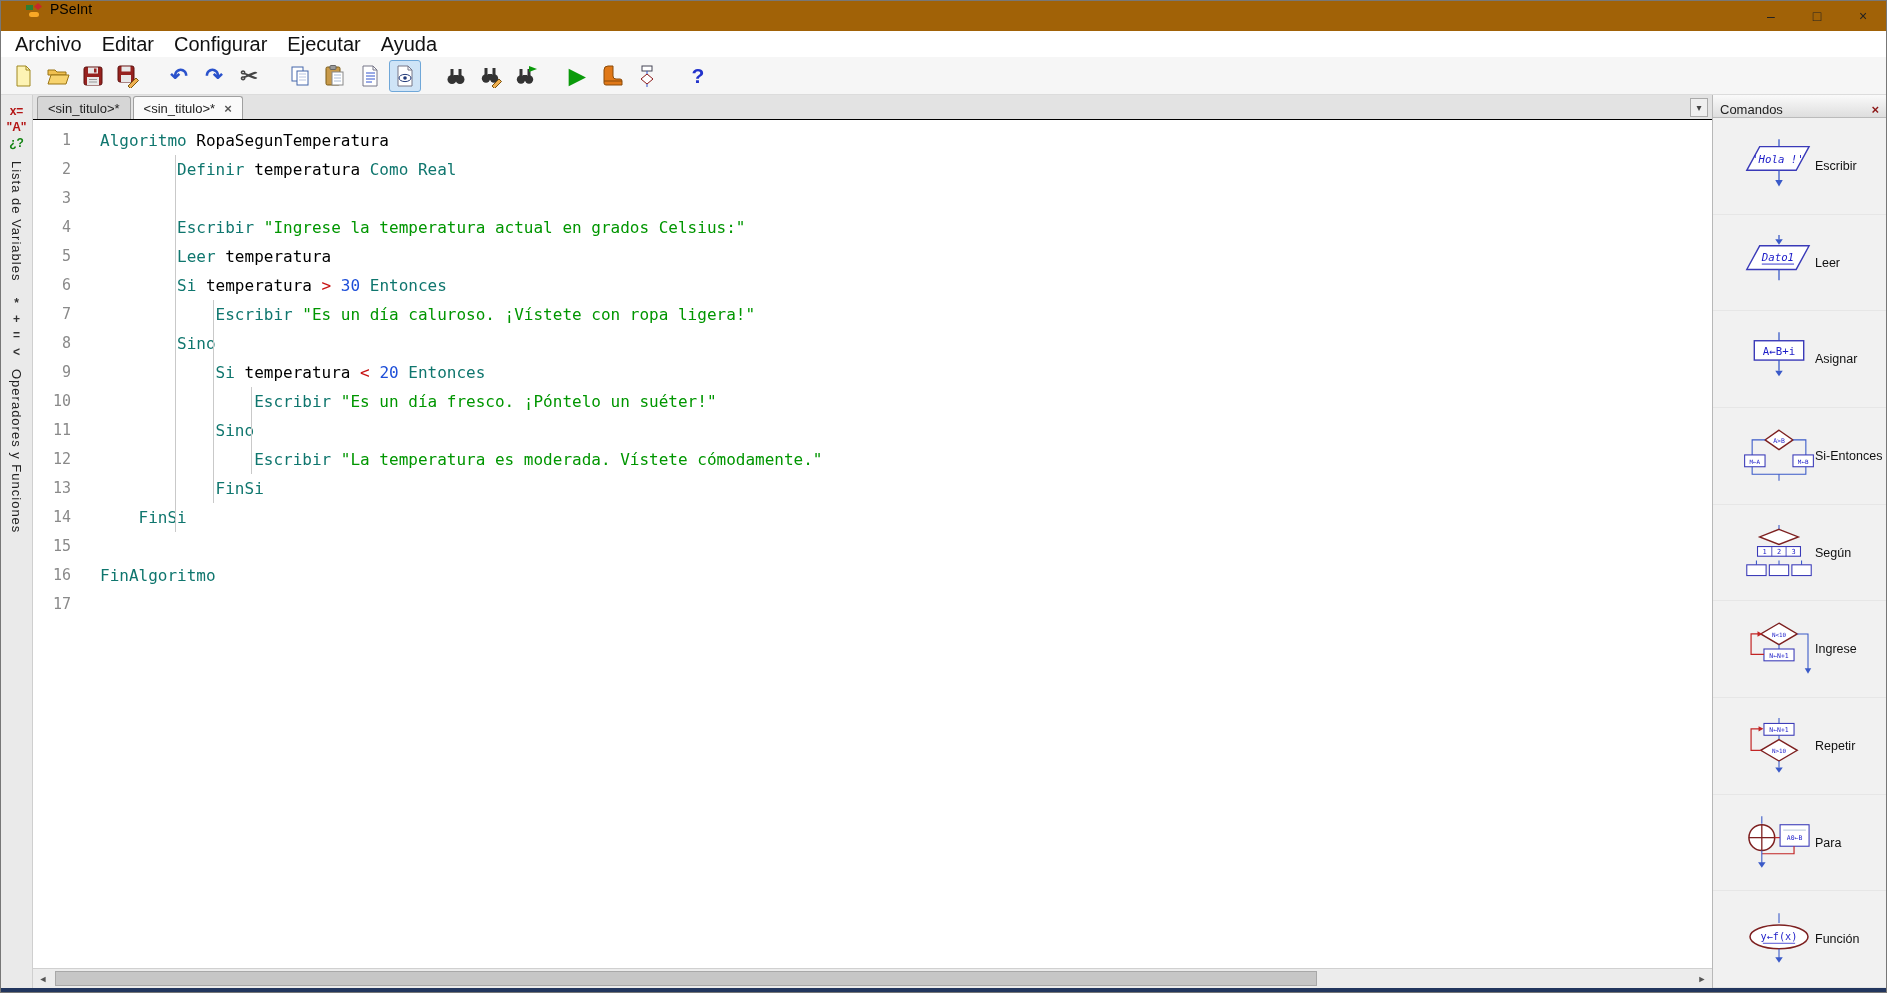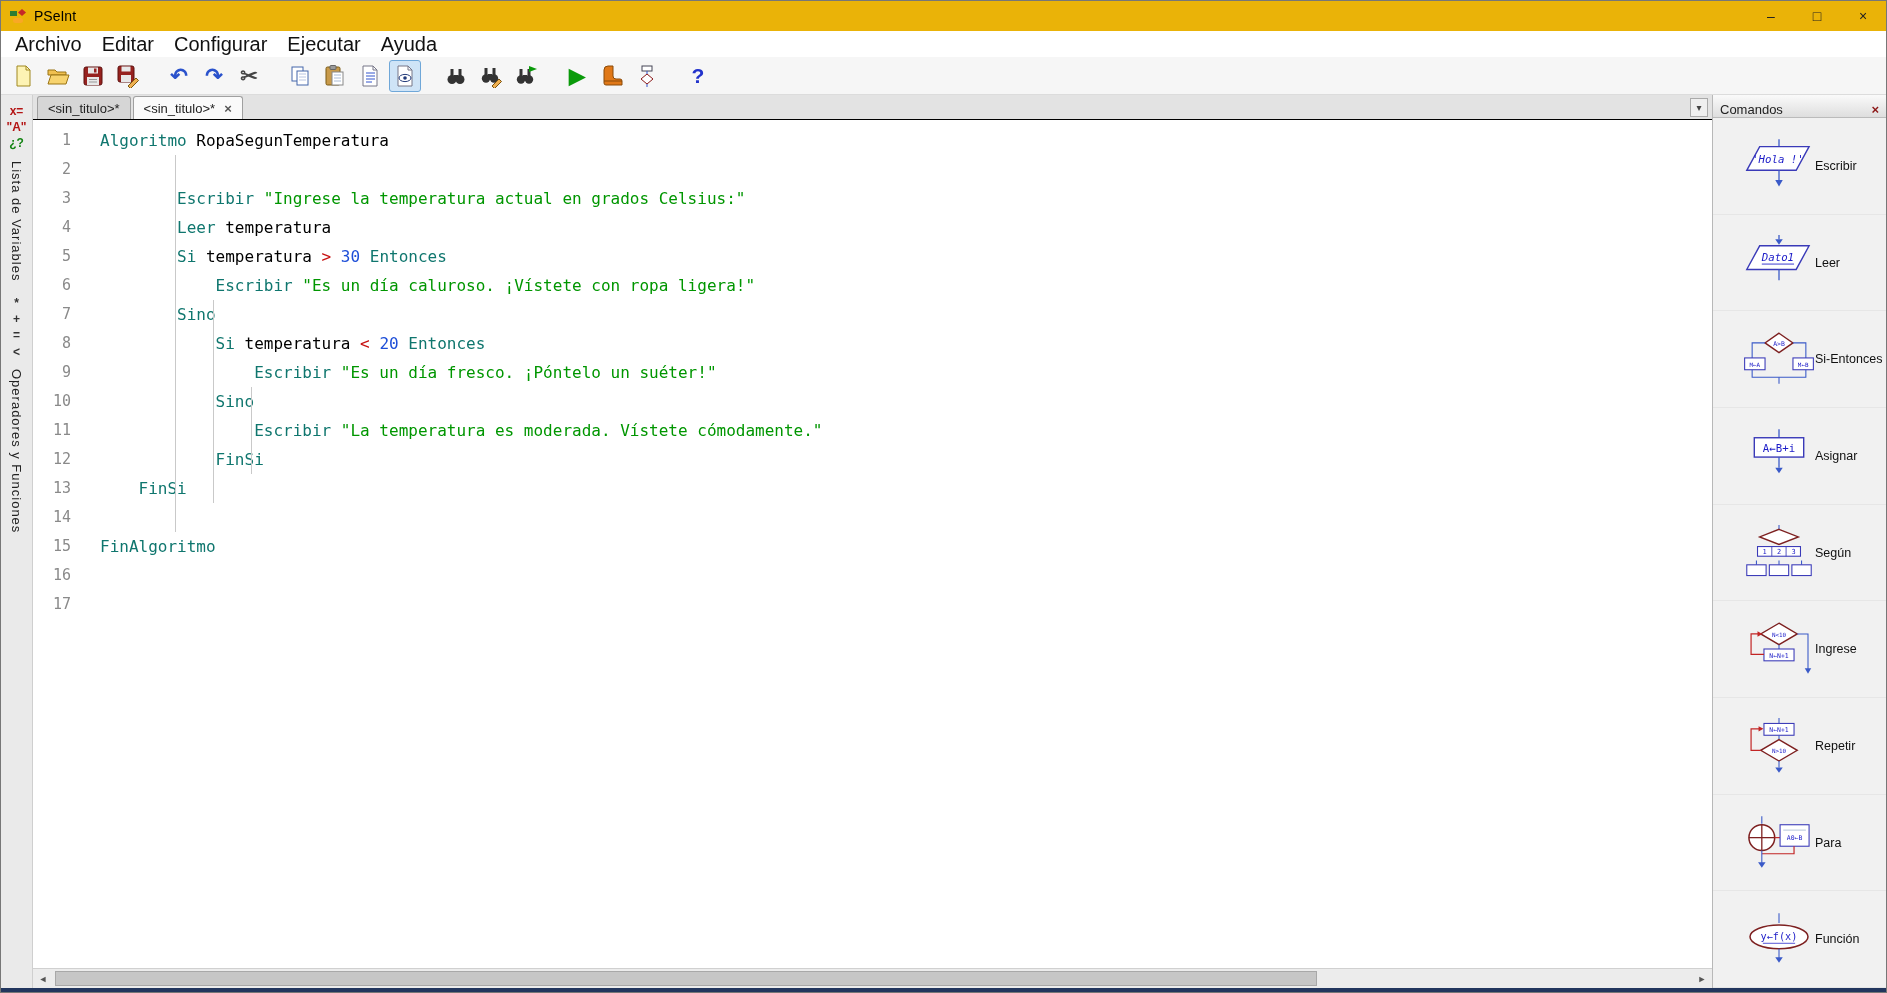--- a/index.html
+++ b/index.html
@@ -1,20 +1,20 @@
 <!DOCTYPE html>
 <html><head>
 <meta charset="utf-8">
 <style>
 *{margin:0;padding:0;box-sizing:border-box}
 html,body{background:#9a9a9a}
 body{font-family:"Liberation Sans",sans-serif}
 .window{width:1887px;height:993px;background:#fff;position:relative;overflow:hidden;display:flex;flex-direction:column;border:1px solid #777}
 
-.titlebar{height:30px;display:flex;align-items:center;padding-left:8px;background:#eab308;flex:0 0 auto}
+.titlebar{height:30px;display:flex;padding-left:24px;background:#a16207;flex:0 0 auto}
 .titlebar .title{font-size:14px;color:#000;margin-left:7px}
 .win-controls{margin-left:auto;display:flex;height:100%}
 .win-btn{width:46px;height:100%;display:flex;align-items:center;justify-content:center;font-size:14px;color:#222}
 
 .menubar{height:26px;display:flex;align-items:center;padding-left:4px;background:#fff;flex:0 0 auto}
 .menu-item{padding:3px 10px;font-size:20px;color:#111}
 
 .toolbar{height:38px;display:flex;align-items:center;padding-left:6px;background:#f6f6f6;border-bottom:1px solid #dcdcdc;flex:0 0 auto;gap:3px}
 .tb-btn{width:32px;height:32px;display:flex;align-items:center;justify-content:center;border-radius:3px;flex:0 0 auto}
 .tb-btn svg{width:24px;height:24px}
@@ -274,20 +274,21 @@
             <div class="ln">11</div>
             <div class="ln">12</div>
             <div class="ln">13</div>
             <div class="ln">14</div>
             <div class="ln">15</div>
             <div class="ln">16</div>
             <div class="ln">17</div>
           </div>
         <div class="code-area">
             <div class="code-line"><span></span><span class="tok-kw">Algoritmo</span><span class="tok-pl"> RopaSegunTemperatura</span></div>
+            <div class="code-line"><span>        </span><span class="tok-kw">Definir</span><span class="tok-pl"> temperatura </span><span class="tok-kw">Como</span><span class="tok-pl"> </span><span class="tok-kw">Real</span></div>
             <div class="code-line"><span></span></div>
             <div class="code-line"><span>        </span><span class="tok-kw">Escribir</span><span class="tok-pl"> </span><span class="tok-str">"Ingrese la temperatura actual en grados Celsius:"</span></div>
             <div class="code-line"><span>        </span><span class="tok-kw">Leer</span><span class="tok-pl"> temperatura</span></div>
             <div class="code-line"><span>        </span><span class="tok-kw">Si</span><span class="tok-pl"> temperatura </span><span class="tok-op">&gt;</span><span class="tok-pl"> </span><span class="tok-num">30</span><span class="tok-pl"> </span><span class="tok-kw">Entonces</span></div>
             <div class="code-line"><span>            </span><span class="tok-kw">Escribir</span><span class="tok-pl"> </span><span class="tok-str">"Es un día caluroso. ¡Vístete con ropa ligera!"</span></div>
             <div class="code-line"><span>        </span><span class="tok-kw">Sino</span></div>
             <div class="code-line"><span>            </span><span class="tok-kw">Si</span><span class="tok-pl"> temperatura </span><span class="tok-op">&lt;</span><span class="tok-pl"> </span><span class="tok-num">20</span><span class="tok-pl"> </span><span class="tok-kw">Entonces</span></div>
             <div class="code-line"><span>                </span><span class="tok-kw">Escribir</span><span class="tok-pl"> </span><span class="tok-str">"Es un día fresco. ¡Póntelo un suéter!"</span></div>
             <div class="code-line"><span>            </span><span class="tok-kw">Sino</span></div>
             <div class="code-line"><span>                </span><span class="tok-kw">Escribir</span><span class="tok-pl"> </span><span class="tok-str">"La temperatura es moderada. Vístete cómodamente."</span></div>
@@ -338,46 +339,46 @@
               <line x1="17" y1="28" x2="47" y2="28" stroke="#1c1cc8" stroke-width="0.8"></line>
               <line x1="33" y1="33" x2="33" y2="43" stroke="#3a5ac8" stroke-width="1.2"></line>
             </svg>
           </div>
           <div class="cmd-label">Leer</div>
         </div>
 
         <div class="cmd-item">
           <div class="cmd-icon">
             <svg viewBox="0 0 66 54">
+              <line x1="33" y1="2" x2="33" y2="10" stroke="#3a5ac8" stroke-width="1.2"></line>
+              <rect x="10" y="10" width="46" height="18" fill="#fff" stroke="#3a3ab8" stroke-width="1.3"></rect>
+              <text x="33" y="23" font-size="10" text-anchor="middle">A←B+i</text>
+              <line x1="33" y1="28" x2="33" y2="38" stroke="#3a5ac8" stroke-width="1.2"></line>
+              <polygon points="29.5,38 36.5,38 33,43" fill="#3a5ac8"></polygon>
+            </svg>
+          </div>
+          <div class="cmd-label">Asignar</div>
+        </div>
+
+        <div class="cmd-item">
+          <div class="cmd-icon">
+            <svg viewBox="0 0 66 54">
               <polygon points="33,3 46,12 33,21 20,12" fill="#fff" stroke="#7d2020" stroke-width="1.3"></polygon>
               <text x="33" y="14.5" font-size="6" text-anchor="middle">A&gt;B</text>
               <polyline points="20,12 8,12 8,26" fill="none" stroke="#3a5ac8" stroke-width="1"></polyline>
               <polyline points="46,12 58,12 58,26" fill="none" stroke="#3a5ac8" stroke-width="1"></polyline>
               <rect x="1" y="26" width="19" height="11" fill="#fff" stroke="#3a3ab8" stroke-width="1"></rect>
               <text x="10.5" y="34" font-size="5.5" text-anchor="middle">M←A</text>
               <rect x="46" y="26" width="19" height="11" fill="#fff" stroke="#3a3ab8" stroke-width="1"></rect>
               <text x="55.5" y="34" font-size="5.5" text-anchor="middle">M←B</text>
               <polyline points="8,37 8,44 58,44 58,37" fill="none" stroke="#3a5ac8" stroke-width="1"></polyline>
               <line x1="33" y1="44" x2="33" y2="50" stroke="#3a5ac8" stroke-width="1"></line>
             </svg>
           </div>
           <div class="cmd-label">Si-Entonces</div>
-        </div>
-
-        <div class="cmd-item">
-          <div class="cmd-icon">
-            <svg viewBox="0 0 66 54">
-              <line x1="33" y1="2" x2="33" y2="10" stroke="#3a5ac8" stroke-width="1.2"></line>
-              <rect x="10" y="10" width="46" height="18" fill="#fff" stroke="#3a3ab8" stroke-width="1.3"></rect>
-              <text x="33" y="23" font-size="10" text-anchor="middle">A←B+i</text>
-              <line x1="33" y1="28" x2="33" y2="38" stroke="#3a5ac8" stroke-width="1.2"></line>
-              <polygon points="29.5,38 36.5,38 33,43" fill="#3a5ac8"></polygon>
-            </svg>
-          </div>
-          <div class="cmd-label">Asignar</div>
         </div>
 
         <div class="cmd-item">
           <div class="cmd-icon">
             <svg viewBox="0 0 66 54">
               <line x1="33" y1="1" x2="33" y2="5" stroke="#3a5ac8" stroke-width="1"></line>
               <polygon points="33,5 51,12 33,19 15,12" fill="#fff" stroke="#7d2020" stroke-width="1.3"></polygon>
               <rect x="13" y="21" width="40" height="9" fill="#fff" stroke="#3a3ab8" stroke-width="1"></rect>
               <line x1="26.3" y1="21" x2="26.3" y2="30" stroke="#3a3ab8" stroke-width="0.8"></line>
               <line x1="39.6" y1="21" x2="39.6" y2="30" stroke="#3a3ab8" stroke-width="0.8"></line>

